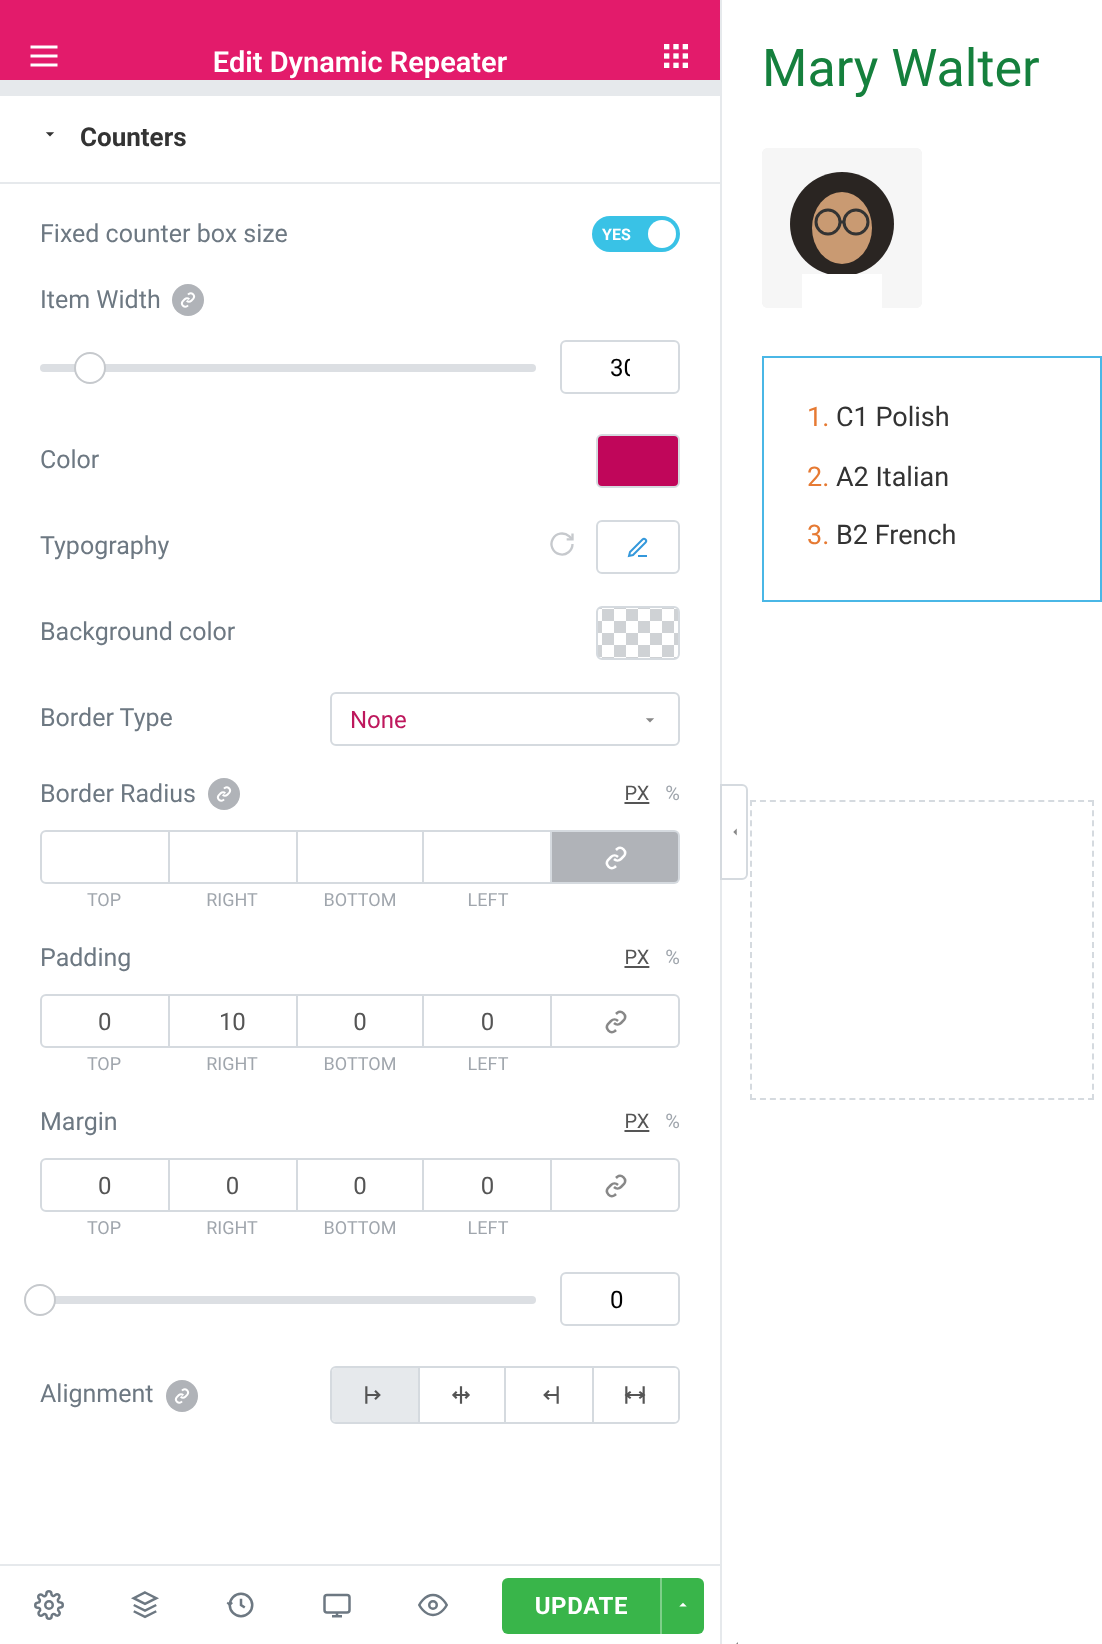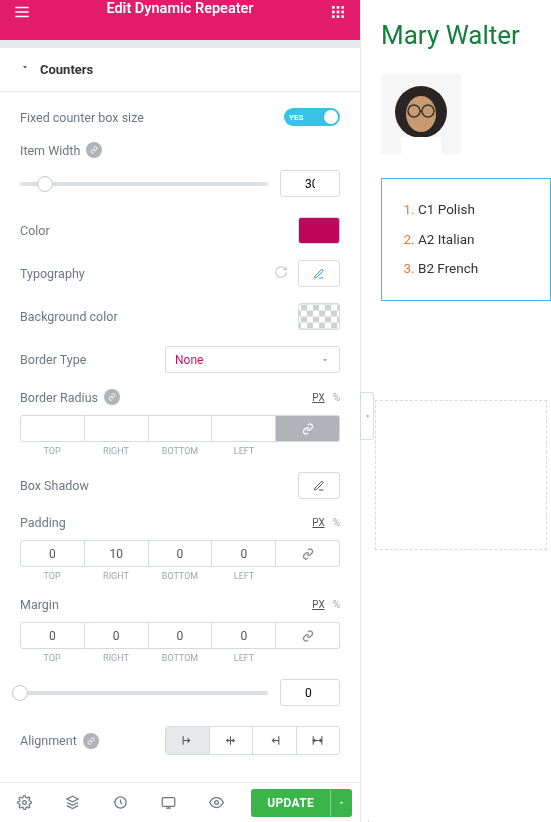--- a/index.html
+++ b/index.html
@@ -1,29 +1,29 @@
 <!DOCTYPE html>
 <html><head>
 <meta charset="utf-8">
 <style>
   * { box-sizing: border-box; margin: 0; padding: 0; font-family: -apple-system, BlinkMacSystemFont, "Segoe UI", Roboto, Arial, sans-serif; }
   body { width: 551px; height: 822px; overflow: hidden; display: flex; background: #fff; }
   .panel { width: 365px; height: 822px; display: flex; flex-direction: column; border-right: 1px solid #e6e9ec; position: relative; }
-  .header { height: 40px; background: #e31b6b; color: #fff; display: flex; align-items: flex-start; padding: 0 10px; flex-shrink: 0; gap: 29px; }
+  .header { height: 40px; background: #e31b6b; color: #fff; display: flex; align-items: flex-end; padding: 0 10px; flex-shrink: 0; gap: 29px; }
   .menu-btn, .apps-btn { width: 24px; height: 24px; display: flex; align-items: center; justify-content: center; color: #fff; font-size: 18px; cursor: pointer; }
   .header-title { flex: 1; text-align: center; font-size: 14.5px; font-weight: 600; }
   .accent-bar { height: 8px; background: #e6e9ec; flex-shrink: 0; }
   .section-header { display: flex; align-items: flex-start; padding: 14px 20px; border-bottom:1px solid #e6e9ec; cursor:pointer; }
   .section-header svg { margin-right:10px;}
   .section-header span { font-size:13px; font-weight:700; color:#333; }
   .controls { padding: 16px 20px 12px 20px; overflow-y: auto; flex:1;}
   .row { display:flex; align-items:center; justify-content:space-between; margin-bottom:16px; font-size:12.5px; color:#6d7882;}
   .label { display:flex; align-items:center; gap:6px; }
   .link-badge { width:16px; height:16px; border-radius:50%; background:#b0b3b8; display:flex; align-items:center; justify-content:center; }
-  .toggle { width:56px; height:18px; border-radius:40px; background:#39c2e6; display:flex; align-items:center; justify-content:space-between; padding:2px; color:#fff; font-size:8px; font-weight:700;}
+  .toggle { width:44px; height:18px; border-radius:40px; background:#39c2e6; display:flex; align-items:center; justify-content:space-between; padding:2px; color:#fff; font-size:8px; font-weight:700;}
   .toggle .knob { width:14px; height:14px; border-radius:50%; background:#fff;}
   .toggle .txt{ padding:0 3px;}
   .subhead { font-size:12.5px; color:#6d7882; margin-bottom:10px;}
   .subhead-row { display:flex; align-items:center; justify-content:space-between; margin-bottom:10px; font-size:12.5px; color:#6d7882;}
   .slider-row { display:flex; align-items:center; gap:12px; margin-bottom:20px;}
   .slider-track { position:relative; flex:1; height:4px; background:#dcdfe3; border-radius:4px;}
   .slider-thumb { position:absolute; top:50%; transform:translate(-50%,-50%); width:16px; height:16px; border-radius:50%; background:#fff; border:1px solid #c6c9cd;}
   .num-input { width:60px; height:27px; border:1px solid #d5dadf; border-radius:3px; font-size:12px; padding:0 24px; background:#fff;}
   .iconbox { width:42px; height:27px; border:1px solid #d5dadf; border-radius:3px; display:flex; align-items:center; justify-content:center; background:#fff; cursor:pointer;}
   .swatch { width:42px; height:27px; border:1px solid #d5dadf; border-radius:3px; background:#c0065a; cursor:pointer;}
@@ -187,29 +187,20 @@
       </div>
     </div>
     <div class="dim-labels">
       <span>TOP</span>
       <span>RIGHT</span>
       <span>BOTTOM</span>
       <span>LEFT</span>
       <span></span>
     </div>
 
-    <div class="row">
-      <span>Box Shadow</span>
-      <div class="iconbox">
-        <svg width="12" height="12" viewBox="0 0 24 24" fill="none" stroke="#555" stroke-width="2">
-            <path d="M12 20h9"></path>
-            <path d="M16.5 3.5a2.1 2.1 0 013 3L7 19l-4 1 1-4z"></path>
-          </svg>
-      </div>
-    </div>
 
     <div class="subhead-row">
       <span>Padding</span>
       <span class="units">
         <span class="active">PX</span>
         <span>%</span>
       </span>
     </div>
     <div class="dim-row">
       <div class="cell">0</div>

